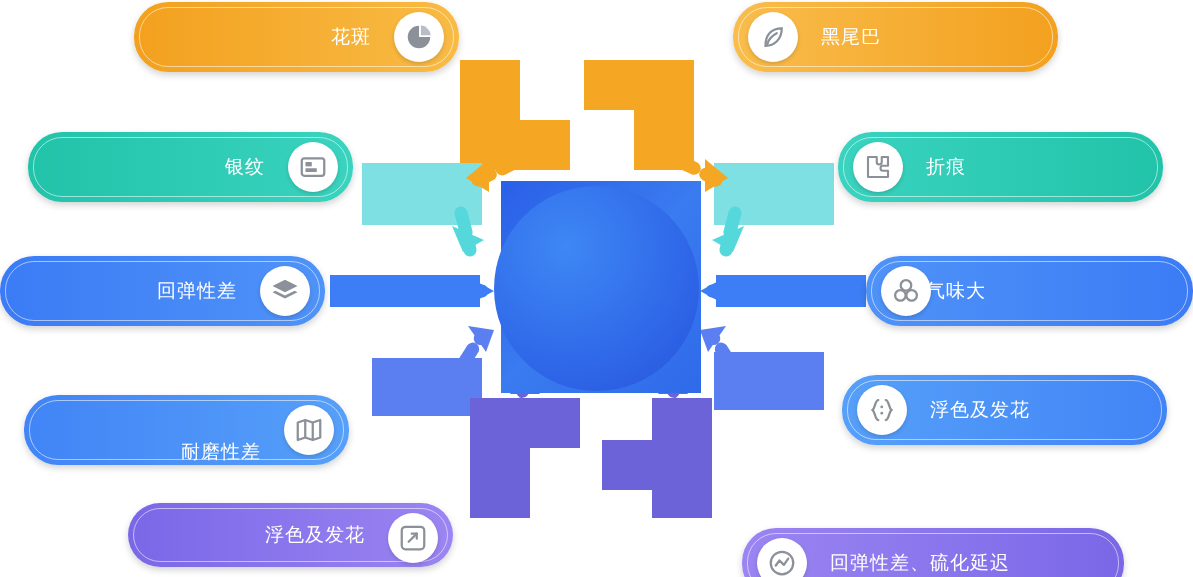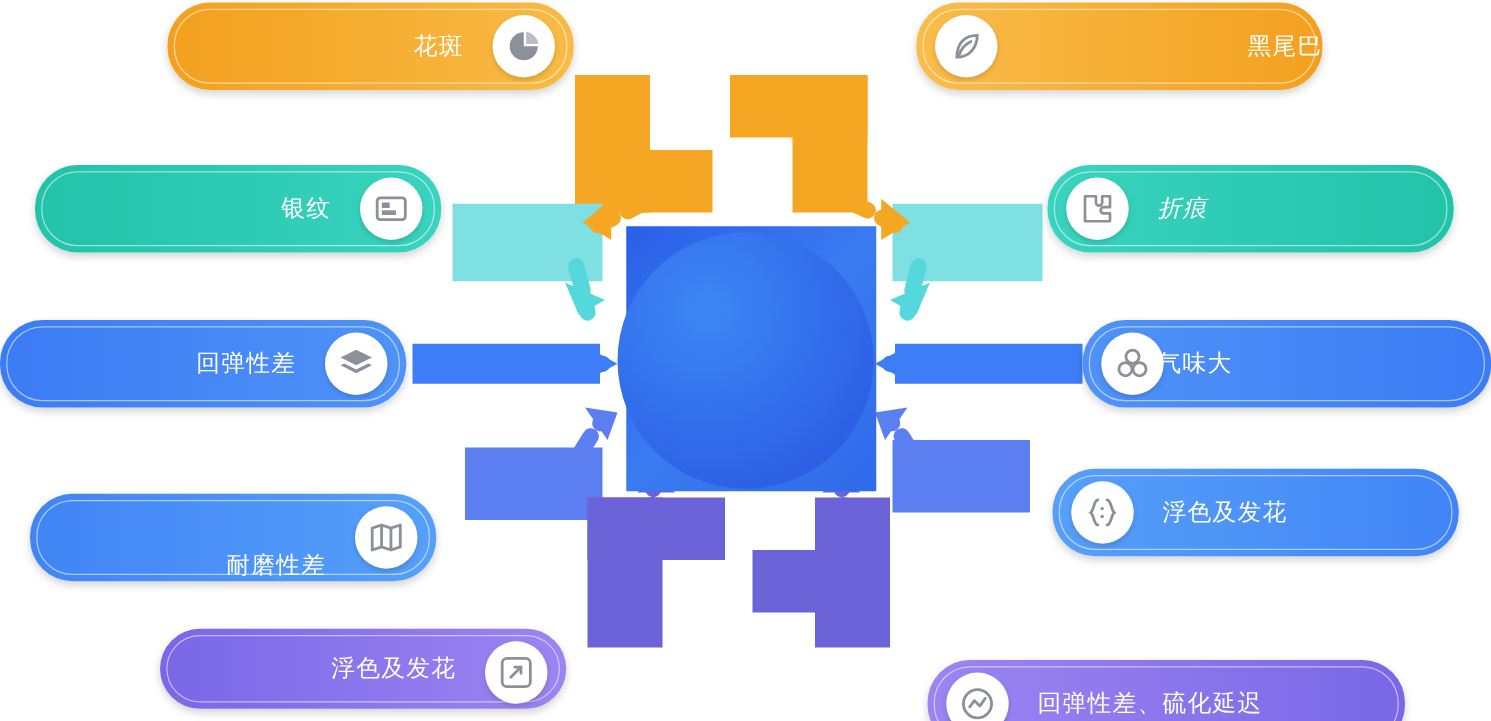--- a/index.html
+++ b/index.html
@@ -183,39 +183,39 @@
     <div class="label" style="margin-left:auto;margin-right:88px;">浮色及发花</div>
     <div class="badge" style="right:15px;top:10px;">
       <svg width="30" height="30" viewBox="0 0 24 24" fill="none" stroke="#8b9099" stroke-width="1.8" stroke-linejoin="round" stroke-linecap="round">
         <rect x="3" y="3" width="18" height="18" rx="3"></rect>
         <path d="M8.5 15 L15 8.5"></path>
         <path d="M11 8.5 L15 8.5 L15 12.5"></path>
       </svg>
     </div>
   </div>
 
-  <div class="pill right" style="left:733px;top:2px;width:325px;height:70px;background:linear-gradient(90deg,#f9bd4c 0%,#f3a01e 100%);justify-content:flex-end;">
+  <div class="pill right" style="left:733px;top:2px;width:325px;height:70px;background:linear-gradient(90deg,#f9bd4c 0%,#f3a01e 100%);">
     <div class="inner"></div>
     <div class="badge" style="left:15px;top:10px;">
       <svg width="30" height="30" viewBox="0 0 24 24" fill="none" stroke="#8b9099" stroke-width="1.8" stroke-linecap="round">
         <path d="M19 5 C19 14 13 19 6 19 C6 10 11 5 19 5 Z"></path>
         <path d="M15 9 C11 11 8.5 14 7.5 17.5"></path>
       </svg>
     </div>
     <div class="label" style="margin-left:88px;">黑尾巴</div>
   </div>
 
   <div class="pill right" style="left:838px;top:132px;width:325px;height:70px;background:linear-gradient(90deg,#3ad3bf 0%,#21c3a9 100%);">
     <div class="inner"></div>
     <div class="badge" style="left:15px;top:10px;">
       <svg width="30" height="30" viewBox="0 0 24 24" fill="none" stroke="#8b9099" stroke-width="1.7" stroke-linejoin="round">
         <path d="M4 4 H11 V8 A2 2 0 0 0 15 8 V4 H20 V11 H16 A2 2 0 0 0 16 15 H20 V20 H4 Z"></path>
       </svg>
     </div>
-    <div class="label" style="margin-left:88px;font-style:italic;">折痕</div>
+    <div class="label" style="margin-left:88px;">折痕</div>
   </div>
 
   <div class="pill right" style="left:866px;top:256px;width:327px;height:70px;background:linear-gradient(90deg,#4f93f8 0%,#3b7bf5 100%);">
     <div class="inner"></div>
     <div class="badge" style="left:15px;top:10px;">
       <svg width="30" height="30" viewBox="0 0 24 24" fill="none" stroke="#8b9099" stroke-width="1.8">
         <circle cx="12" cy="7.5" r="4.2"></circle>
         <circle cx="7.5" cy="15.5" r="4.2"></circle>
         <circle cx="16.5" cy="15.5" r="4.2"></circle>
       </svg>

